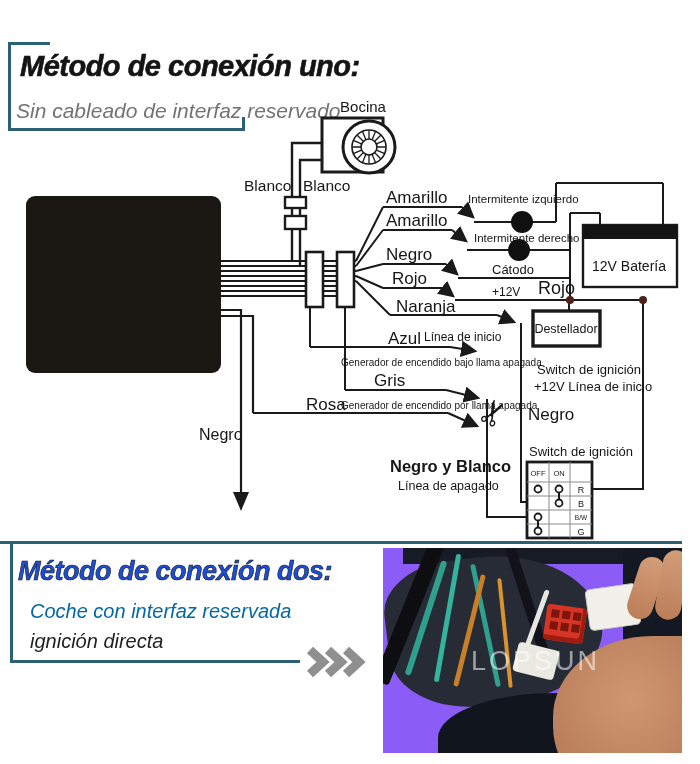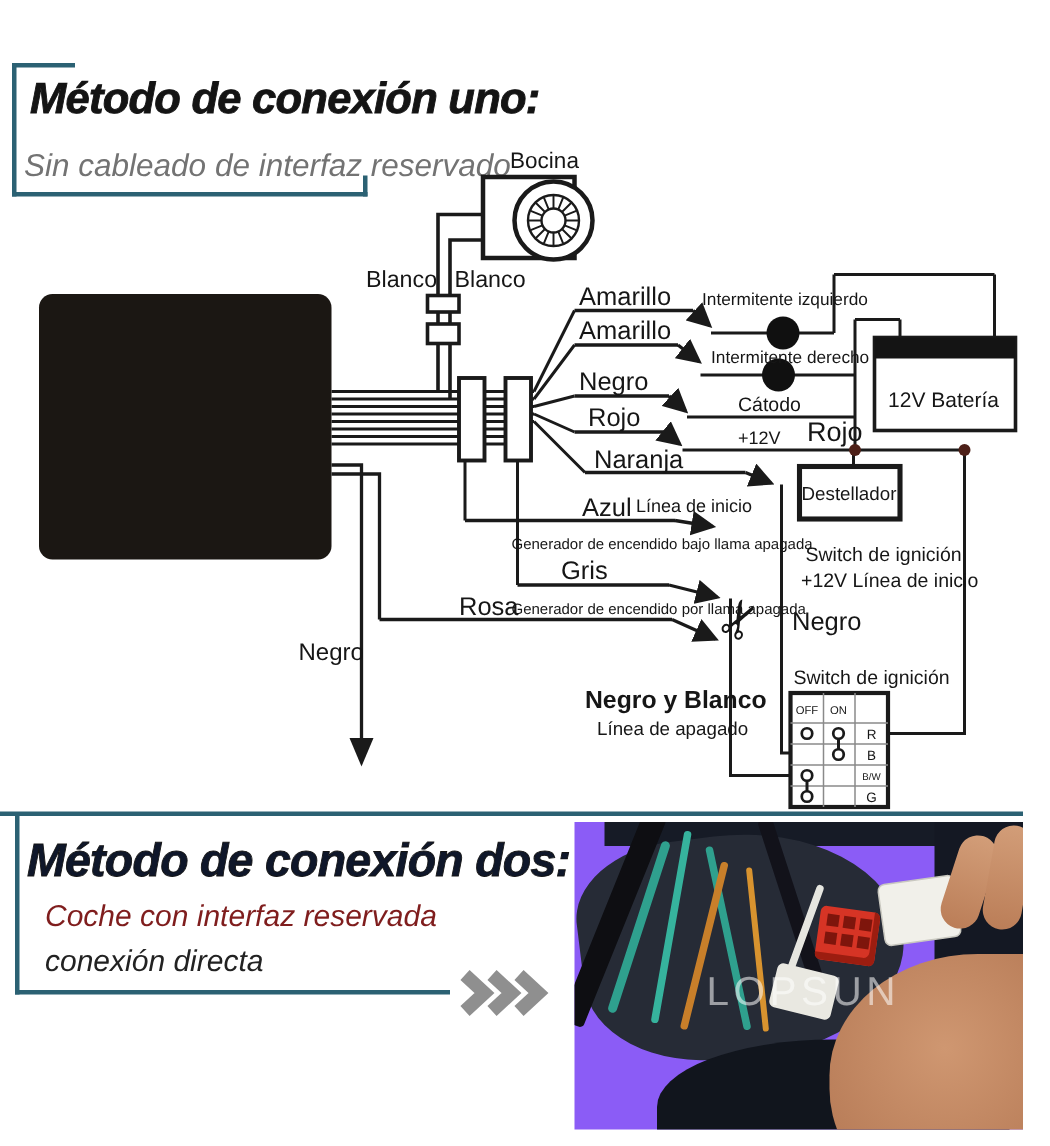--- a/index.html
+++ b/index.html
@@ -9,23 +9,23 @@
   
   .bracket-top{left:8px;top:42px;width:42px;height:0;border-top:3px solid #2b6173;}
   .bracket-left{left:8px;top:42px;width:234px;height:86px;border-left:3px solid #2b6173;border-bottom:3px solid #2b6173;}
   .bracket-tick{left:242px;top:117px;width:0;height:14px;border-left:3px solid #2b6173;}
   .title-one{left:20px;top:50px;font-size:29px;font-weight:bold;font-style:italic;color:#141414;
              letter-spacing:-0.5px;-webkit-text-stroke:0.6px #141414;white-space:nowrap;}
   .sub-one{left:16px;top:99px;font-size:21px;font-style:italic;color:#737373;white-space:nowrap;}
   
   .dos-topline{left:0;top:541px;width:698px;height:0;border-top:3px solid #2b6173;z-index:6;}
   .dos-bracket{left:10px;top:544px;width:287px;height:116px;border-left:3px solid #2b6173;border-bottom:3px solid #2b6173;z-index:6;}
-  .title-two{left:18px;top:556px;font-size:31px;font-weight:bold;font-style:italic;color:#0f172a;
+  .title-two{left:18px;top:556px;font-size:27px;font-weight:bold;font-style:italic;color:#1d4ed8;
              letter-spacing:-0.5px;-webkit-text-stroke:0.6px #141414;white-space:nowrap;z-index:6;}
-  .sub-two-1{left:30px;top:600px;font-size:20px;font-style:italic;color:#7f1d1d;white-space:nowrap;z-index:6;}
+  .sub-two-1{left:30px;top:600px;font-size:20px;font-style:italic;color:#0369a1;white-space:nowrap;z-index:6;}
   .sub-two-2{left:30px;top:630px;font-size:20px;font-style:italic;color:#222;white-space:nowrap;z-index:6;}
   
   .photo{left:383px;top:548px;width:317px;height:205px;background:#8b5cf6;overflow:hidden;z-index:2;}
   .ph-top{left:20px;top:0;width:297px;height:16px;background:#161b26;}
   .ph-right{left:240px;top:0;width:77px;height:110px;background:#141823;}
   .ph-cavity{left:4px;top:8px;width:215px;height:148px;background:#262b36;border-radius:35% 60% 50% 45%;transform:rotate(-7deg);}
   .ph-floor{left:55px;top:145px;width:235px;height:90px;background:#11151d;border-radius:50% 50% 10% 10%;}
   .wire{position:absolute;border-radius:3px;}
   .ph-redconn{left:162px;top:58px;width:40px;height:36px;background:#d63425;border-radius:4px;transform:rotate(8deg);box-shadow:inset -4px -5px 0 #9c1d10;}
   .ph-hole{position:absolute;width:8px;height:8px;background:#7e150c;}
@@ -46,21 +46,21 @@
   <div class="abs bracket-top"></div>
   <div class="abs bracket-left"></div>
   <div class="abs bracket-tick"></div>
   <div class="abs title-one">Método de conexión uno:</div>
   <div class="abs sub-one">Sin cableado de interfaz reservado</div>
 
   <div class="abs dos-topline"></div>
   <div class="abs dos-bracket"></div>
   <div class="abs title-two">Método de conexión dos:</div>
   <div class="abs sub-two-1">Coche con interfaz reservada</div>
-  <div class="abs sub-two-2">conexión directa</div>
+  <div class="abs sub-two-2">ignición directa</div>
 
   <div class="abs photo">
     <div class="abs ph-top"></div>
     <div class="abs ph-right"></div>
     <div class="abs ph-cavity"></div>
     <div class="abs ph-floor"></div>
     <div class="wire" style="left:40px;top:10px;width:6px;height:120px;background:#2fa08e;transform:rotate(18deg);"></div>
     <div class="wire" style="left:62px;top:5px;width:5px;height:130px;background:#36b39d;transform:rotate(10deg);"></div>
     <div class="wire" style="left:100px;top:15px;width:5px;height:125px;background:#2fa08e;transform:rotate(-12deg);"></div>
     <div class="wire" style="left:84px;top:25px;width:5px;height:115px;background:#c87f2a;transform:rotate(14deg);"></div>

